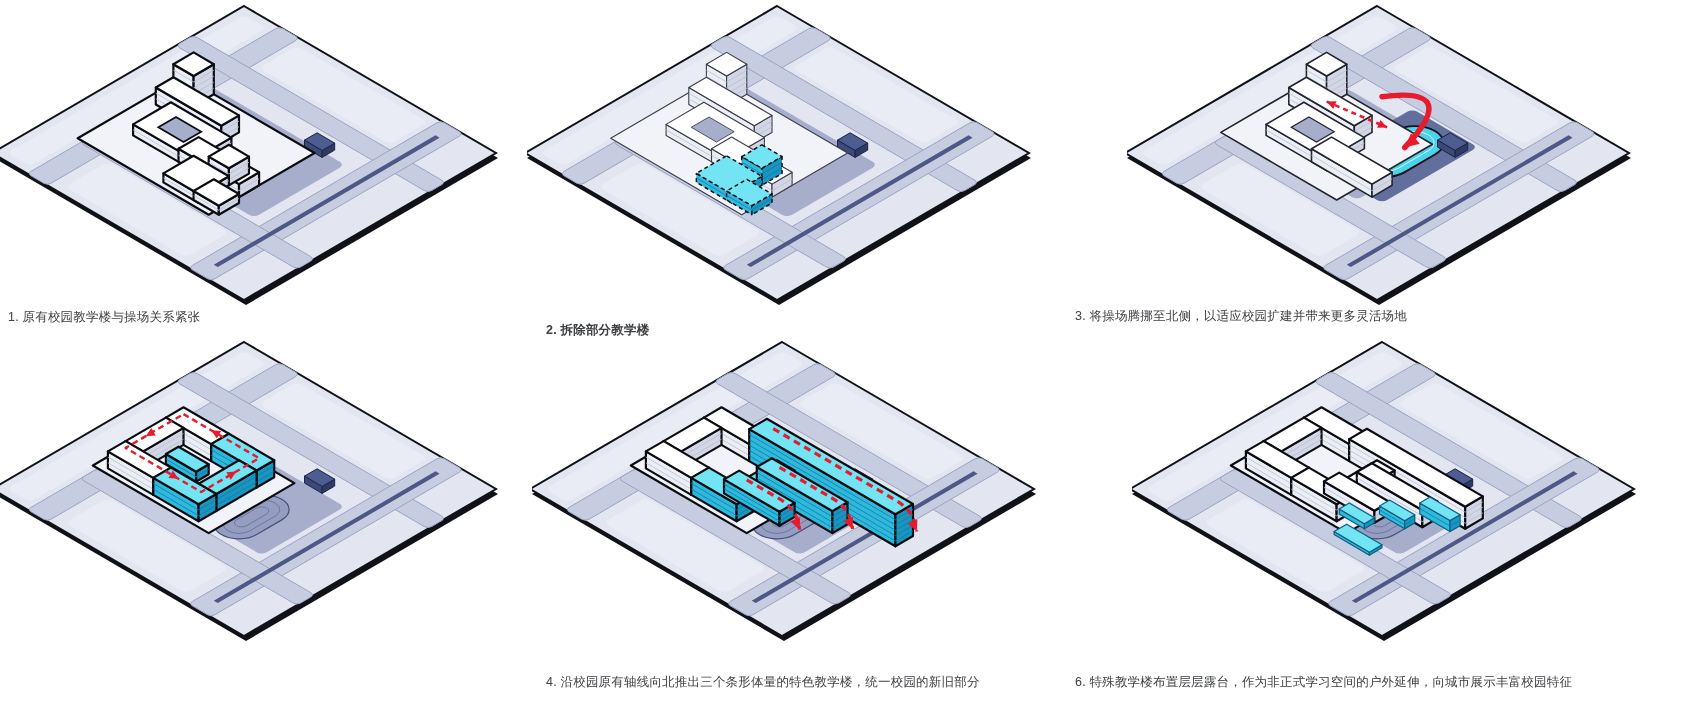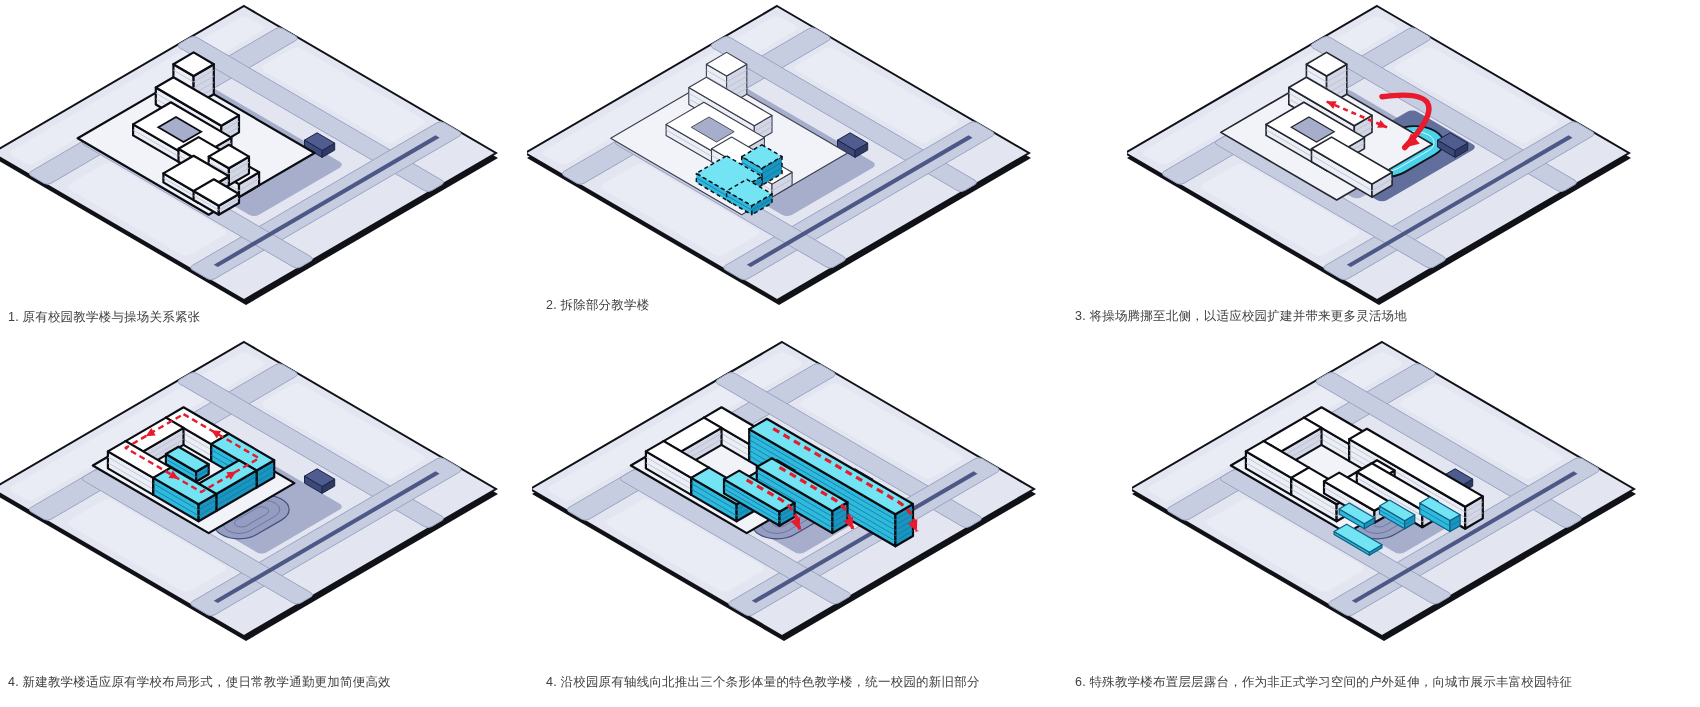--- a/index.html
+++ b/index.html
@@ -4,21 +4,21 @@
 <style>
   html,body{margin:0;padding:0;background:#ffffff;}
   .sheet{position:relative;width:1700px;height:707px;background:#fff;overflow:hidden;
          font-family:"Liberation Sans",sans-serif;}
   .panel{position:absolute;width:540px;height:322px;margin:0;padding:0;}
   .panel svg{display:block;}
   .cap{position:absolute;font-size:12.5px;color:#3f4043;letter-spacing:.2px;white-space:nowrap;}
   
   .p1{left:-6px;top:0;}  .p2{left:527px;top:0;}  .p3{left:1127px;top:0;}
   .p4{left:-6px;top:336px;} .p5{left:532px;top:336px;} .p6{left:1132px;top:336px;}
-  .c1{left:8px;top:309px;} .c2{left:546px;top:297px;} .c3{left:1075px;top:308px;}
+  .c1{left:8px;top:309px;} .c2{left:546px;top:322px;font-weight:bold;} .c3{left:1075px;top:308px;}
   .c4{left:8px;top:674px;} .c5{left:546px;top:674px;} .c6{left:1075px;top:674px;}
 </style>
 </head>
 <body>
 
 <div class="sheet">
   <figure class="panel p1">
     <svg width="540" height="322">
         <path fill="#101218" d="M252.0 11.0 L 504.0 158.0 L 252.0 305.0 L 0.0 158.0 Z"></path>
         <g transform="matrix(2.52,1.47,-2.52,1.47,250,6)">
@@ -615,16 +615,15 @@
             <path fill="#72e4f4" stroke="#0c5f80" stroke-width="1.2" stroke-linejoin="round" d="M214.7 188.2 L 250.0 208.8 L 237.4 216.2 L 202.1 195.6 Z"></path>
           </g>
         </g>
         <g></g>
       </svg>
   </figure>
 
   <div class="cap c1">1. 原有校园教学楼与操场关系紧张</div>
   <div class="cap c2">2. 拆除部分教学楼</div>
   <div class="cap c3">3. 将操场腾挪至北侧，以适应校园扩建并带来更多灵活场地</div>
-  <div class="cap c4">4. 新建教学楼适应原有学校布局形式，使日常教学通勤更加简便高效</div>
   <div class="cap c5">4. 沿校园原有轴线向北推出三个条形体量的特色教学楼，统一校园的新旧部分</div>
   <div class="cap c6">6. 特殊教学楼布置层层露台，作为非正式学习空间的户外延伸，向城市展示丰富校园特征</div>
 </div>
 
 </body></html>

